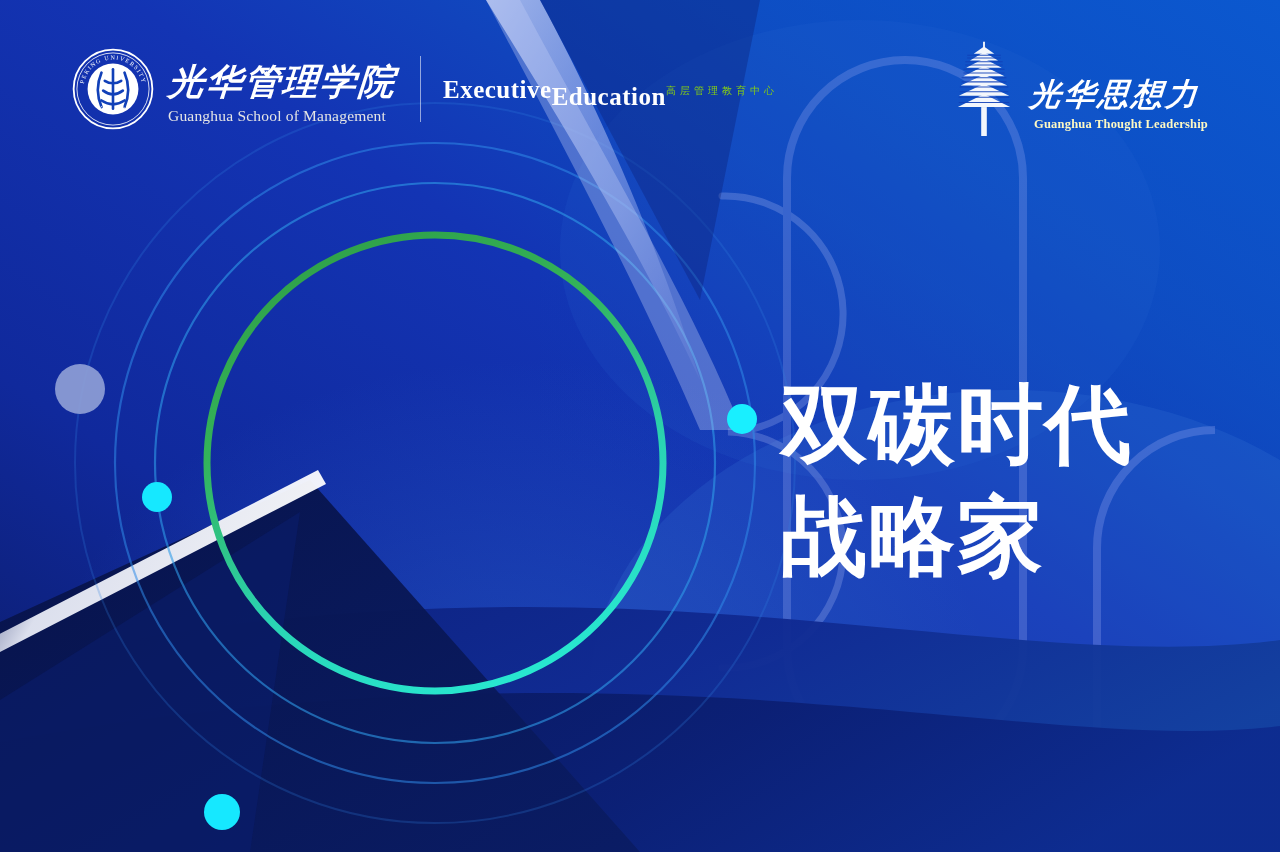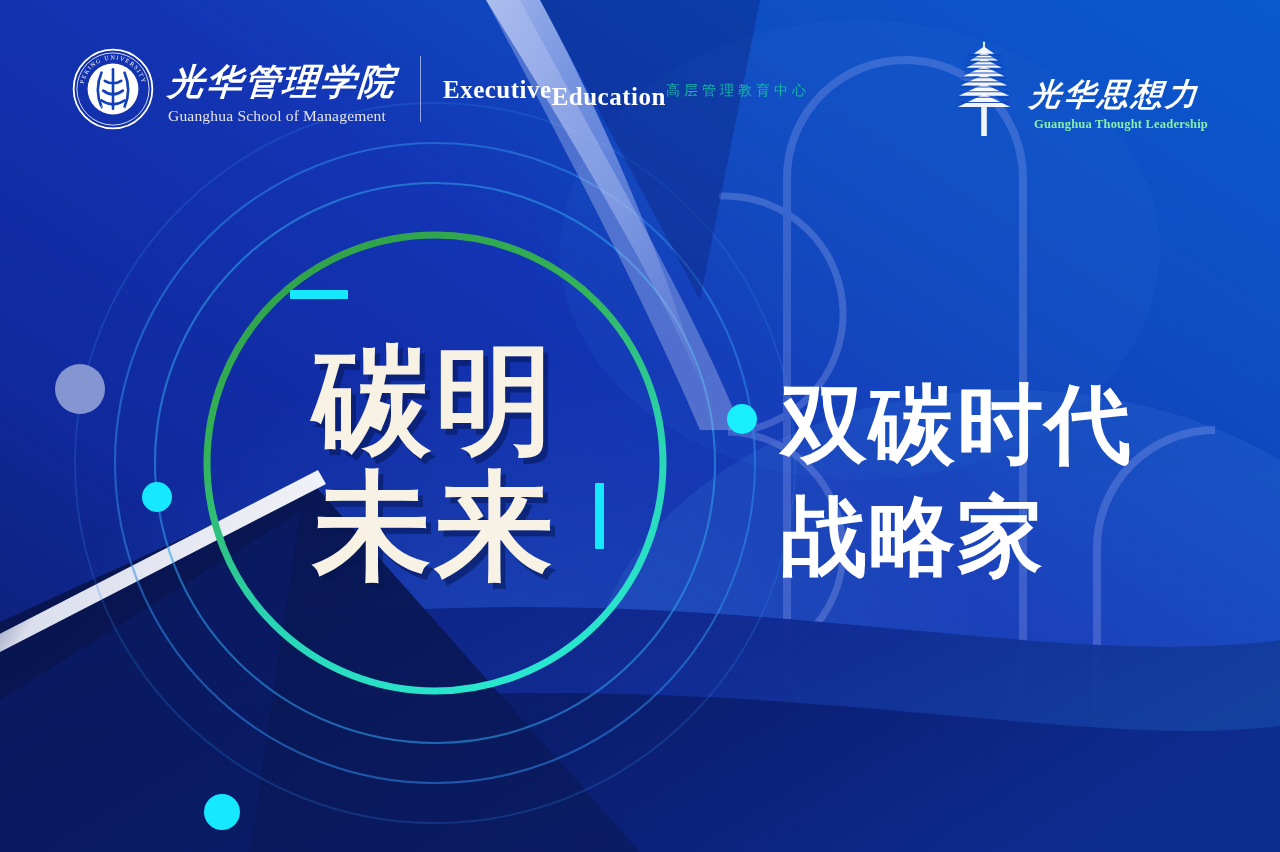--- a/index.html
+++ b/index.html
@@ -37,38 +37,38 @@
     width:1px;height:66px;background:rgba(255,255,255,.55);
     margin:0 22px 0 24px;align-self:center;
   }
   .ee{display:flex;justify-content:center;align-items:center;}
   .ee-l1,.ee-l2{
     font-family:"Liberation Serif","DejaVu Serif",serif;
     font-size:25px;line-height:25px;font-weight:700;color:#fff;letter-spacing:.5px;
   }
   .ee-l2{margin-top:14px;}
   .ee-cn{
-    font-size:14px;color:#14b8a6;letter-spacing:4px;margin-top:4px;
+    font-size:10px;color:#84cc16;letter-spacing:4px;margin-top:4px;
     font-family:"DejaVu Sans","Liberation Sans",sans-serif;
   }
 
   .logo-right{
     position:absolute;right:72px;top:38px;display:flex;align-items:flex-end;
     z-index:40;
   }
   .pagoda{width:56px;height:98px;flex:0 0 auto;}
   .gtl{margin-left:10px;display:flex;flex-direction:column;align-items:center;padding-bottom:4px;}
   .gtl-cn{
     font-family:"Liberation Serif","DejaVu Serif",serif;
     font-size:31px;line-height:31px;color:#fff;font-weight:700;font-style:italic;
     letter-spacing:3px;transform:skewX(-5deg);
   }
   .gtl-en{
     font-family:"Liberation Serif","DejaVu Serif",serif;
-    font-size:12.5px;font-weight:700;color:#86efac;margin-top:7px;letter-spacing:.2px;
+    font-size:12.5px;font-weight:700;color:#fef9c3;margin-top:7px;letter-spacing:.2px;
     white-space:nowrap;
     margin-left:12px;
   }
 
   
   .ring-wrap{position:absolute;left:205px;top:233px;width:460px;height:460px;z-index:30;}
   .main-title{
     position:absolute;left:0;top:0;width:460px;height:460px;
     display:flex;flex-direction:column;align-items:center;justify-content:center;
     z-index:32;
@@ -276,28 +276,20 @@
           <line x1="3" y1="69" x2="57" y2="69"></line>
         </g>
       </svg>
     </div>
     <div class="gtl">
       <div class="gtl-cn">光华思想力</div>
       <div class="gtl-en">Guanghua Thought Leadership</div>
     </div>
   </div>
 
-  <div class="ring-wrap">
-    <div class="bar-h"></div>
-    <div class="bar-v"></div>
-    <div class="main-title">
-      <div class="ln">碳明</div>
-      <div class="ln">未来</div>
-    </div>
-  </div>
 
   <div class="sub-wrap">
     <div class="dot-accent"></div>
     <div class="sub-lines">
       <div class="sl">双碳时代</div>
       <div class="sl">战略家</div>
     </div>
   </div>
 
 </div>

